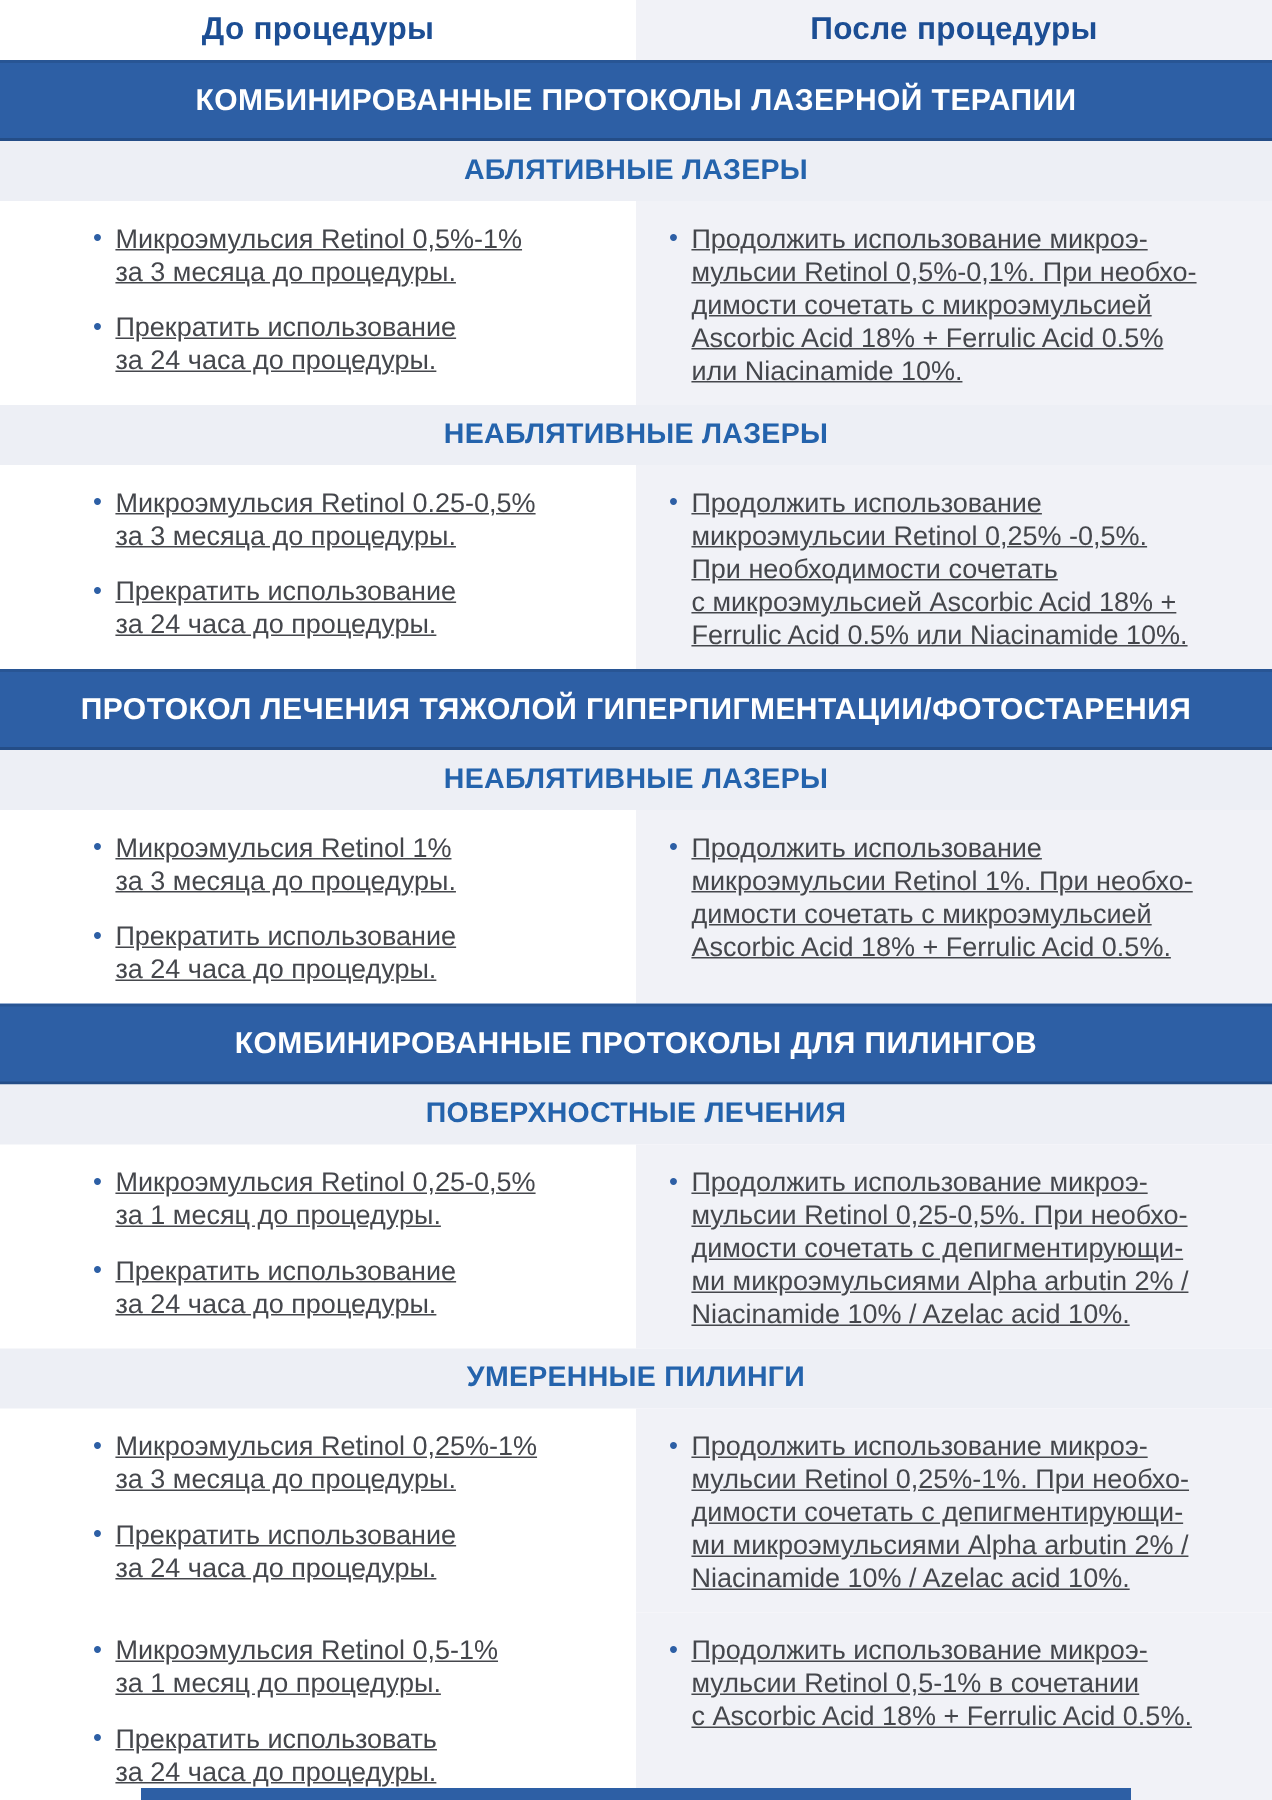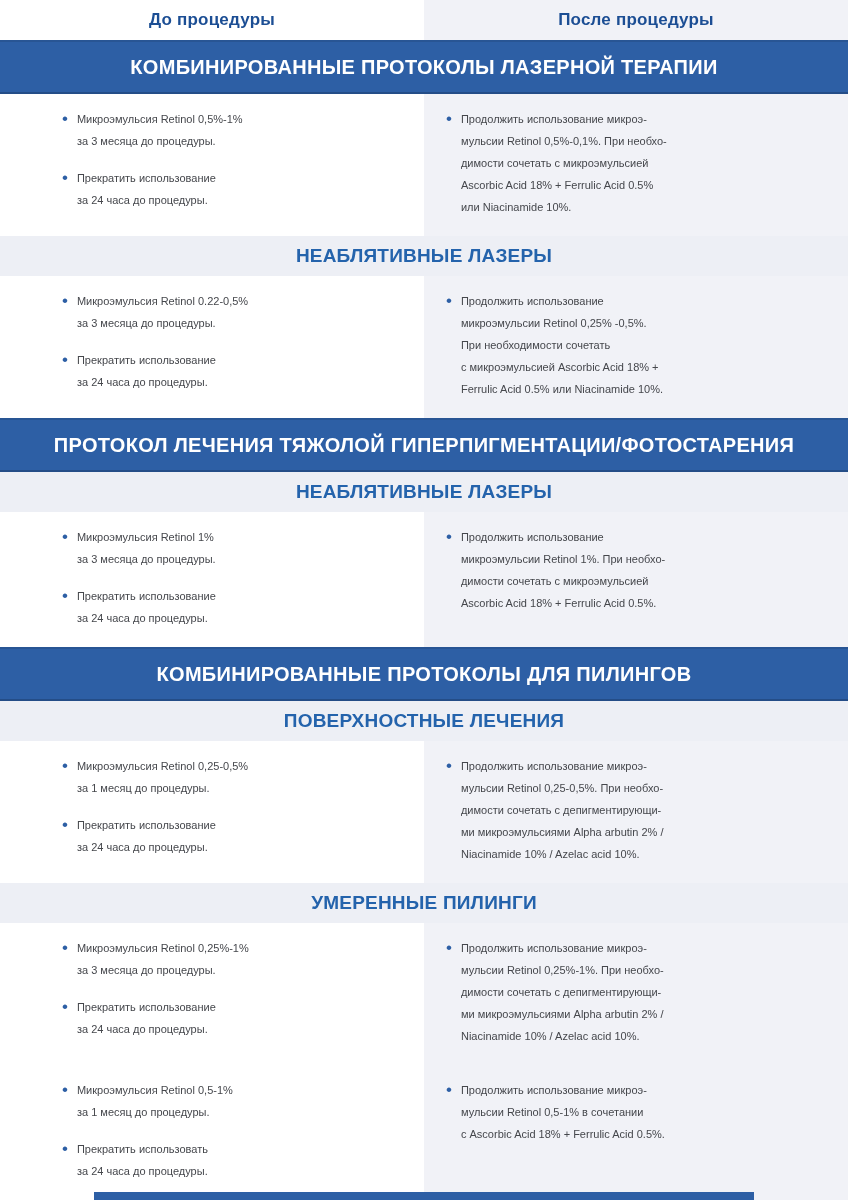--- a/index.html
+++ b/index.html
@@ -8,54 +8,57 @@
     --subhead:#2463ac;
     --subhead-bg:#edeff5;
     --rightcol-bg:#f1f2f7;
     --body:#45474c;
   }
   html,body{margin:0;padding:0;background:#ffffff;}
   body{width:848px;height:1200px;overflow:hidden;font-family:"Liberation Sans",sans-serif;}
   .page{position:relative;width:848px;height:1200px;overflow:hidden;display:flex;flex-direction:column;}
   .head-row{display:flex;height:40px;flex:0 0 auto;}
   .head-cell{width:424px;display:flex;align-items:center;justify-content:center;
-             font-weight:bold;font-size:17px;color:var(--label);letter-spacing:.2px;}
+             font-weight:bold;font-size:21px;color:var(--label);letter-spacing:.2px;}
   .head-cell.right{background:var(--rightcol-bg);}
   #sections{display:flex;flex-direction:column;flex:1 1 auto;}
   .banner{height:54px;flex:0 0 auto;background:var(--blue);color:#fff;font-weight:bold;
           font-size:20px;display:flex;align-items:center;justify-content:center;
           letter-spacing:.3px;box-shadow:inset 0 -2px 0 rgba(0,0,0,.18), inset 0 2px 0 rgba(0,0,0,.10);}
   .subheader{height:40px;flex:0 0 auto;background:var(--subhead-bg);color:var(--subhead);
              font-weight:bold;font-size:19px;display:flex;align-items:center;justify-content:center;
              letter-spacing:.2px;}
   .content-row{display:flex;flex:1 1 auto;}
   .col{width:424px;box-sizing:border-box;padding:14px 26px 12px 62px;}
   .col.right{background:var(--rightcol-bg);padding:14px 18px 12px 22px;}
   .bullet-item{display:flex;margin-bottom:15px;}
   .bullet-item:last-child{margin-bottom:0;}
   .dot{color:var(--blue);margin-right:9px;font-size:17px;line-height:22px;flex:0 0 auto;}
-  .bullet-text{font-size:11px;line-height:22px;color:var(--body);white-space:pre-line;}
+  .bullet-text{font-size:18px;line-height:22px;color:var(--body);white-space:pre-line;text-decoration:underline;}
   .bottom-bar{position:absolute;bottom:0;left:94px;width:660px;height:8px;background:var(--blue);}
 </style>
 </head>
 <body>
 
 <div class="page">
   <div class="head-row">
     <div class="head-cell left">
       <span>До процедуры</span>
     </div>
     <div class="head-cell right">
       <span>После процедуры</span>
     </div>
   </div>
   <div id="sections">
       <div class="banner">
         <span class="banner-text">КОМБИНИРОВАННЫЕ ПРОТОКОЛЫ ЛАЗЕРНОЙ ТЕРАПИИ</span>
       </div>
+      <div class="subheader">
+        <span class="subheader-text">АБЛЯТИВНЫЕ ЛАЗЕРЫ</span>
+      </div>
       <div class="content-row">
         <div class="col left">
           <div class="bullet-item">
             <span class="dot">•</span>
             <span class="bullet-text">Микроэмульсия Retinol 0,5%-1%
 за 3 месяца до процедуры.</span>
           </div>
           <div class="bullet-item">
             <span class="dot">•</span>
             <span class="bullet-text">Прекратить использование
@@ -73,21 +76,21 @@
           </div>
         </div>
       </div>
       <div class="subheader">
         <span class="subheader-text">НЕАБЛЯТИВНЫЕ ЛАЗЕРЫ</span>
       </div>
       <div class="content-row">
         <div class="col left">
           <div class="bullet-item">
             <span class="dot">•</span>
-            <span class="bullet-text">Микроэмульсия Retinol 0.22-0,5%
+            <span class="bullet-text">Микроэмульсия Retinol 0.25-0,5%
 за 3 месяца до процедуры.</span>
           </div>
           <div class="bullet-item">
             <span class="dot">•</span>
             <span class="bullet-text">Прекратить использование
 за 24 часа до процедуры.</span>
           </div>
         </div>
         <div class="col right">
           <div class="bullet-item">

